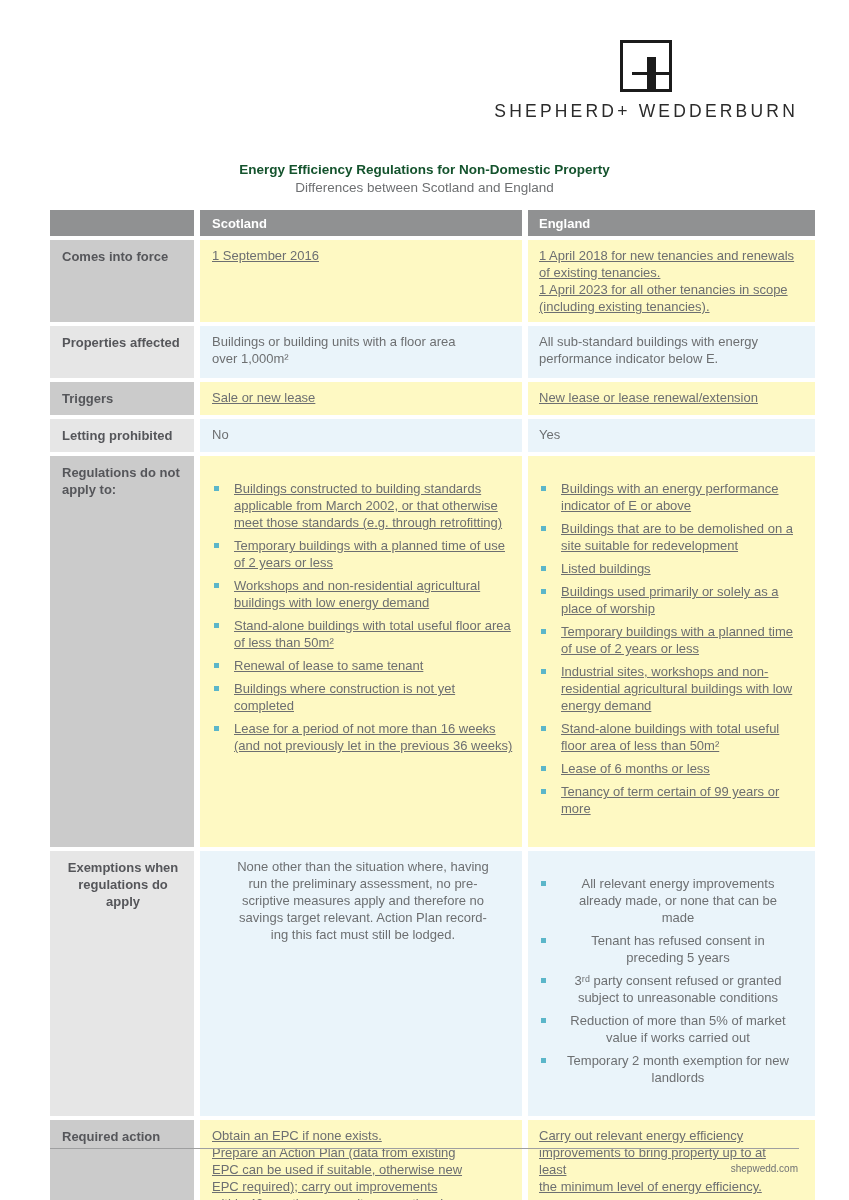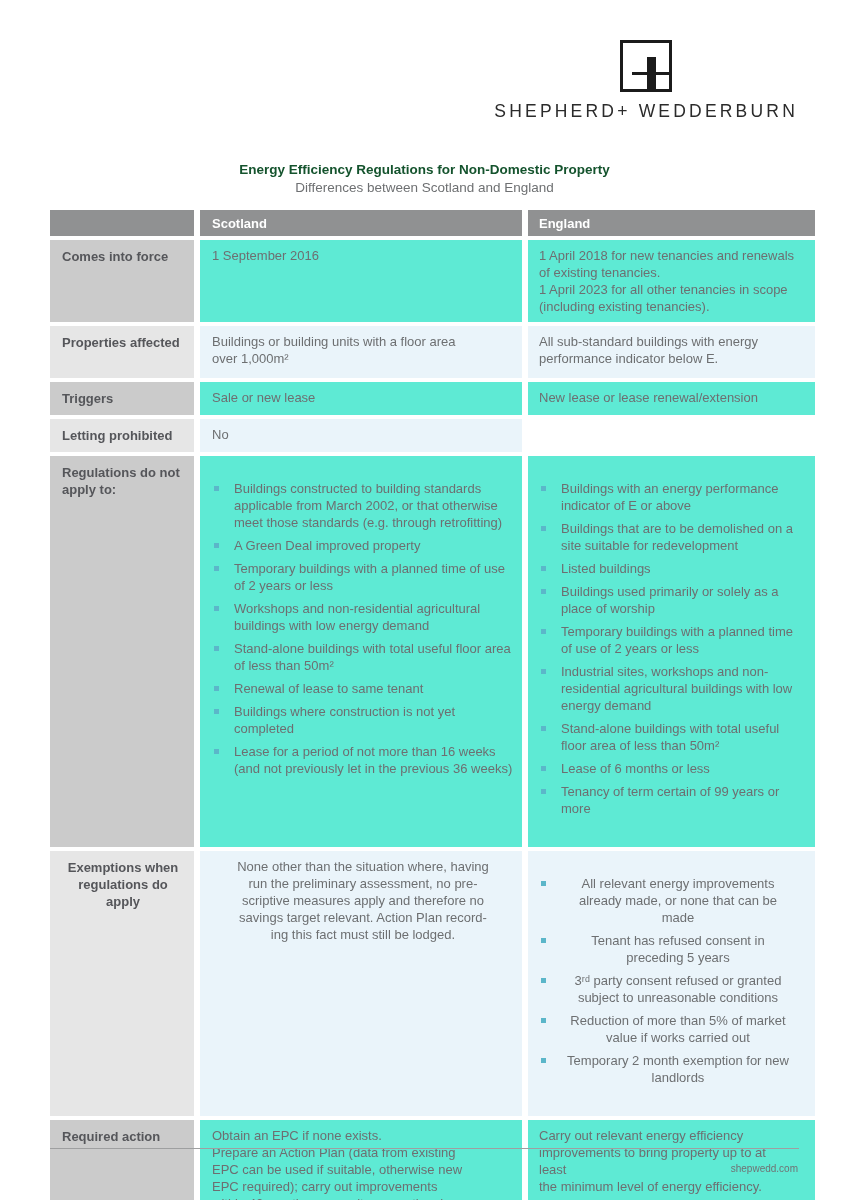--- a/index.html
+++ b/index.html
@@ -52,21 +52,21 @@
   .cell-scot   { width: 322px; flex: none; padding: 7px 8px 7px 12px; white-space: pre-line; }
   .cell-eng    { width: 287px; flex: none; padding: 7px 20px 7px 11px; white-space: pre-line; }
 
   .header-row .cell {
     background: #909192; color: #ffffff; font-weight: bold;
     height: 26px; padding-top: 0; padding-bottom: 0;
     display: flex; align-items: center; white-space: nowrap;
   }
   .trow.odd  .cell-label { background: #cbcbcb; }
   .trow.odd  .cell-scot,
-  .trow.odd  .cell-eng   { background: #5eead4; }
+  .trow.odd  .cell-eng   { background: #fef9c3; text-decoration: underline; }
   .trow.even .cell-label { background: #e6e6e6; }
   .trow.even .cell-scot,
   .trow.even .cell-eng   { background: #eaf4fa; }
 
   .r0 .cell { min-height: 78px; }
   .r1 .cell { min-height: 52px; }
   .r2 .cell { min-height: 31px; }
   .r3 .cell { min-height: 33px; }
   .r4 .cell { min-height: 348px; }
   .r5 .cell { min-height: 200px; text-align: center; }
@@ -134,28 +134,28 @@
 
     <div class="trow odd r2">
       <div class="cell cell-label">Triggers</div>
       <div class="cell cell-scot">Sale or new lease</div>
       <div class="cell cell-eng">New lease or lease renewal/extension</div>
     </div>
 
     <div class="trow even r3">
       <div class="cell cell-label">Letting prohibited</div>
       <div class="cell cell-scot">No</div>
+      <div class="cell cell-eng">Yes</div>
     </div>
 
     <div class="trow odd r4">
       <div class="cell cell-label">Regulations do not apply to:</div>
       <div class="cell cell-scot">
         <ul class="bullets">
             <li>Buildings constructed to building standards applicable from March 2002, or that otherwise meet those standards (e.g. through retrofitting)</li>
-            <li>A Green Deal improved property</li>
             <li>Temporary buildings with a planned time of use of 2 years or less</li>
             <li>Workshops and non-residential agricultural buildings with low energy demand</li>
             <li>Stand-alone buildings with total useful floor area of less than 50m²</li>
             <li>Renewal of lease to same tenant</li>
             <li>Buildings where construction is not yet completed</li>
             <li>Lease for a period of not more than 16 weeks (and not previously let in the previous 36 weeks)</li>
           </ul>
       </div>
       <div class="cell cell-eng">
         <ul class="bullets">

